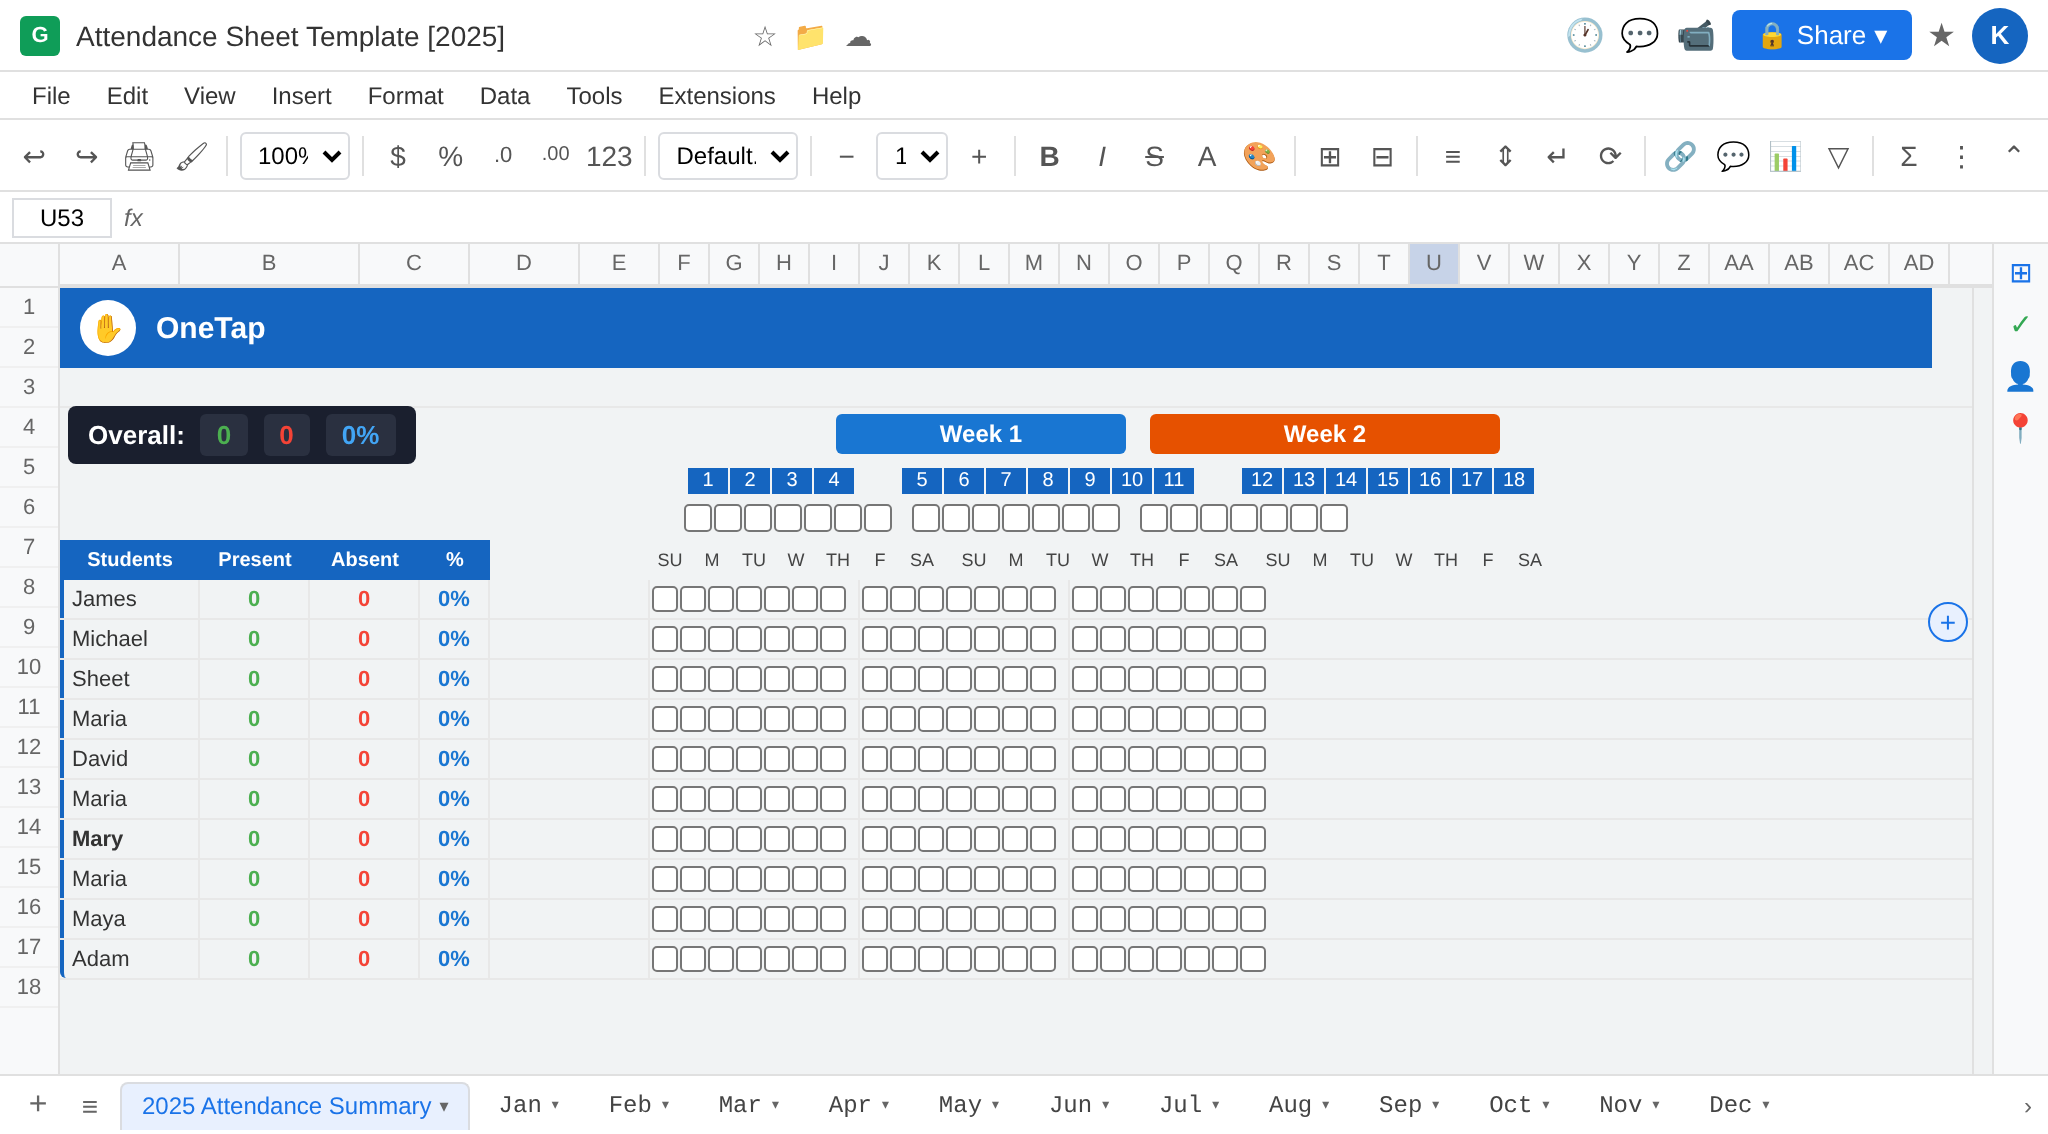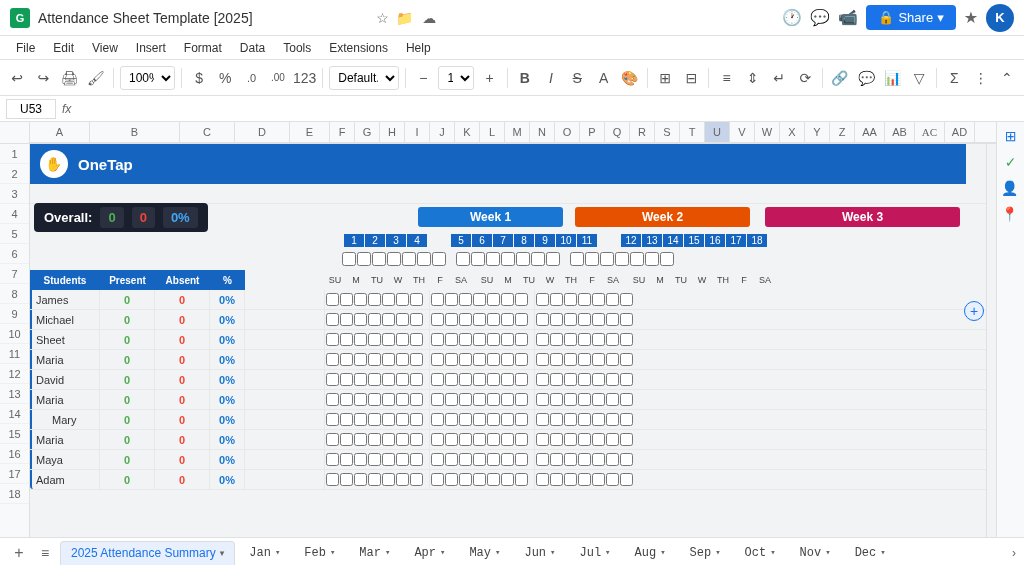--- a/index.html
+++ b/index.html
@@ -270,21 +270,21 @@
       <div class="col-h" style="width:25px;">S</div>
       <div class="col-h" style="width:25px;">T</div>
       <div class="col-h" style="width:25px; background:#c7d3e8;">U</div>
       <div class="col-h" style="width:25px;">V</div>
       <div class="col-h" style="width:25px;">W</div>
       <div class="col-h" style="width:25px;">X</div>
       <div class="col-h" style="width:25px;">Y</div>
       <div class="col-h" style="width:25px;">Z</div>
       <div class="col-h" style="width:30px;">AA</div>
       <div class="col-h" style="width:30px;">AB</div>
-      <div class="col-h" style="width:30px;font-family:Liberation Serif, serif;">AC</div>
+      <div class="col-h" style="width:30px;">AC</div>
       <div class="col-h" style="width:30px;">AD</div>
     </div>
 
     <div style="position:relative; overflow:hidden; height:calc(100% - 22px);">
 
       <div style="position:absolute; top:0; left:0; right:30px; height:40px; background:#1565c0; display:flex; align-items:center; padding-left:10px; gap:10px;">
         <div style="background:white; border-radius:50%; width:28px; height:28px; display:flex; align-items:center; justify-content:center;">
           <span style="color:#1565c0; font-size:14px; font-weight:bold;">✋</span>
         </div>
         <span style="color:white; font-weight:bold; font-size:15px;">OneTap</span>
@@ -299,21 +299,20 @@
           <div class="overall-val val-green">0</div>
           <div class="overall-val val-red">0</div>
           <div class="overall-val val-blue">0%</div>
         </div>
         <div style="flex:1"></div>
 
         <div style="position:absolute; left:388px; width:145px; background:#1976d2; border-radius:3px; text-align:center; color:white; font-weight:bold; font-size:12px; padding:3px 0;">Week 1</div>
 
         <div style="position:absolute; left:545px; width:175px; background:#e65100; border-radius:3px; text-align:center; color:white; font-weight:bold; font-size:12px; padding:3px 0;">Week 2</div>
 
-        <div style="position:absolute; left:735px; width:195px; background:#c2185b; border-radius:3px; text-align:center; color:white; font-weight:bold; font-size:12px; padding:3px 0;">Week 3</div>
       </div>
 
       <div style="position:absolute; top:86px; left:0; right:0; height:20px; display:flex; align-items:center; font-size:10px; color:#333;">
         <div style="width:310px;"></div>
 
         <div style="display:flex; gap:1px; margin-left:4px;">
           <span style="width:20px; text-align:center; color:white; background:#1565c0; font-size:10px; padding:1px 0;">1</span>
           <span style="width:20px; text-align:center; color:white; background:#1565c0; font-size:10px; padding:1px 0;">2</span>
           <span style="width:20px; text-align:center; color:white; background:#1565c0; font-size:10px; padding:1px 0;">3</span>
           <span style="width:20px; text-align:center; color:white; background:#1565c0; font-size:10px; padding:1px 0;">4</span>
@@ -646,21 +645,21 @@
       <input type="checkbox" style="width: 13px; height: 13px; margin: 0px;">
               <input type="checkbox" style="width: 13px; height: 13px; margin: 0px;">
               <input type="checkbox" style="width: 13px; height: 13px; margin: 0px;">
               <input type="checkbox" style="width: 13px; height: 13px; margin: 0px;">
               <input type="checkbox" style="width: 13px; height: 13px; margin: 0px;">
               <input type="checkbox" style="width: 13px; height: 13px; margin: 0px;">
               <input type="checkbox" style="width: 13px; height: 13px; margin: 0px;">
     </div>
   </div>
           <div style="display: flex; align-items: center; height: 20px; border-bottom: 1px solid rgb(232, 232, 232);">
-    <div style="width:70px; font-size:11px; padding-left:20px; color:#333; font-weight:400; border-right:1px solid #e8e8e8; height:100%; display:flex; align-items:center; border-left:2px solid #1565c0;">Mary</div>
+    <div style="width:70px; font-size:11px; padding-left:4px; color:#333; font-weight:700; border-right:1px solid #e8e8e8; height:100%; display:flex; align-items:center; border-left:2px solid #1565c0;">Mary</div>
     <div style="width:55px; text-align:center; font-size:11px; color:#4caf50; font-weight:bold; border-right:1px solid #e8e8e8; height:100%; display:flex; align-items:center; justify-content:center;">0</div>
     <div style="width:55px; text-align:center; font-size:11px; color:#f44336; font-weight:bold; border-right:1px solid #e8e8e8; height:100%; display:flex; align-items:center; justify-content:center;">0</div>
     <div style="width:35px; text-align:center; font-size:11px; color:#1976d2; font-weight:bold; border-right:1px solid #e8e8e8; height:100%; display:flex; align-items:center; justify-content:center;">0%</div>
     <div style="width:80px; border-right:1px solid #e8e8e8; height:100%;"></div>
 
     <div style="display:flex; gap:1px; padding:1px;">
       <input type="checkbox" style="width: 13px; height: 13px; margin: 0px;">
               <input type="checkbox" style="width: 13px; height: 13px; margin: 0px;">
               <input type="checkbox" style="width: 13px; height: 13px; margin: 0px;">
               <input type="checkbox" style="width: 13px; height: 13px; margin: 0px;">

